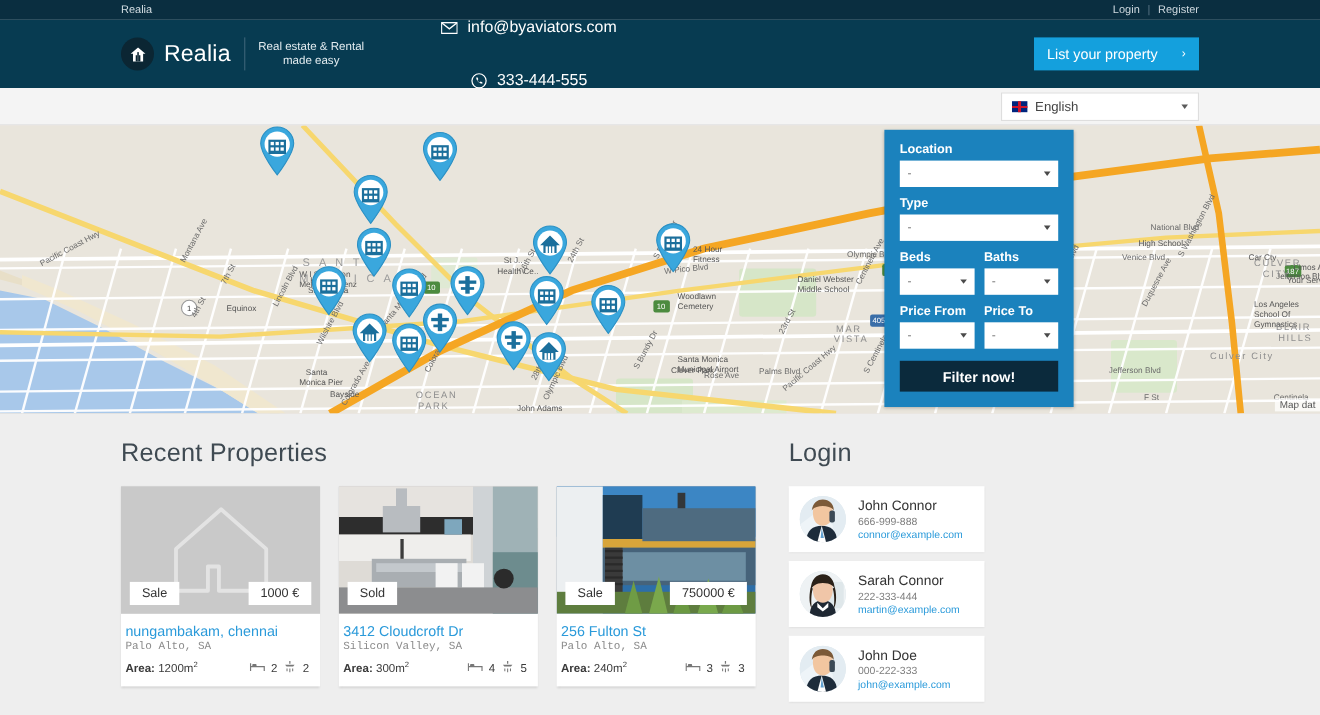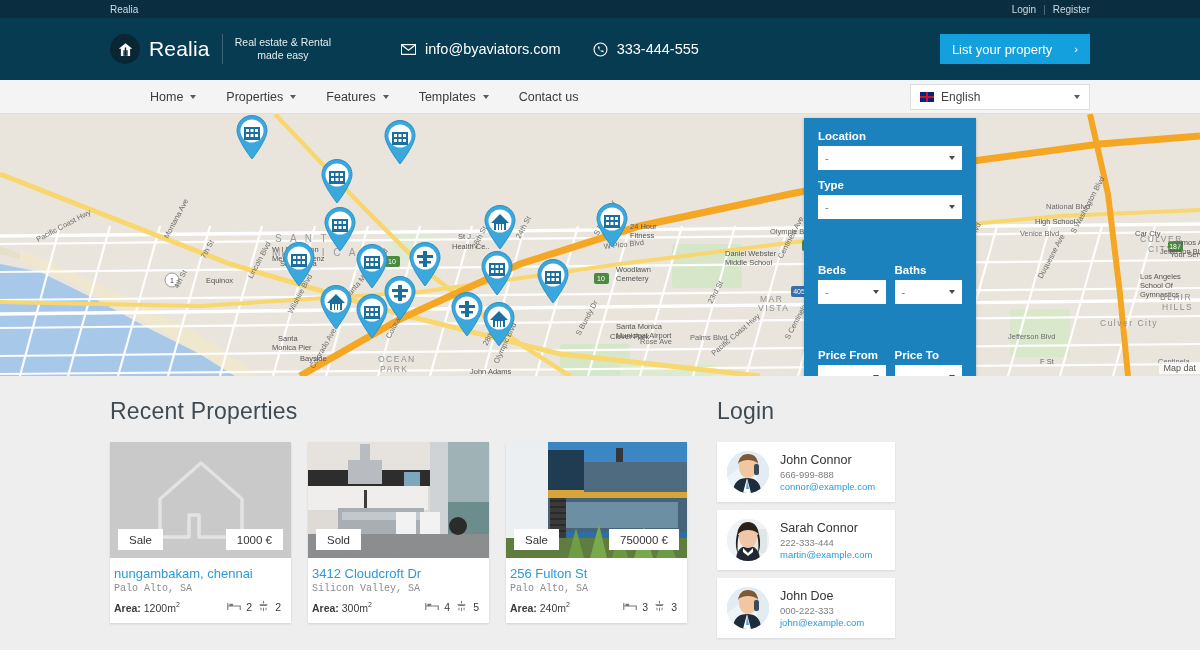--- a/index.html
+++ b/index.html
@@ -49,21 +49,21 @@
     font-size: 21px; color: #ffffff; letter-spacing: .2px;
     font-family: "Liberation Sans", sans-serif;
   }
   .logo-divider {
     width: 1px; height: 30px; background: #3c6478; margin: 0 12px;
   }
   .logo-tag {
     font-size: 10.5px; line-height: 13px; color: #e3ecf0; text-align: center;
   }
   .contact-block {
-    display: flex; align-items: center; margin-left: 70px; gap: 32px;
+    display: flex; align-items: center; margin-left: 70px; gap: 32px; flex-direction: column;
   }
   .contact-item {
     display: flex; align-items: center; gap: 9px;
     color: #ffffff; font-size: 14.5px;
   }
   .contact-item svg { display: block; }
   .cta-btn {
     margin-left: auto;
     background: #14a0dd;
     color: #ffffff;
@@ -150,21 +150,21 @@
   .f-select {
     width: 100%; height: 24px;
     background: #ffffff; border: none;
     display: flex; align-items: center;
     padding: 0 7px;
     font-size: 11px; color: #777;
     margin-bottom: 9px; cursor: pointer;
   }
   .f-select .sel-caret { margin-left: auto; }
   .f-row { display: flex; gap: 9px; }
-  .f-col { flex: 1; min-width: 0; margin-top: 36px; }
+  .f-col { flex: 1; min-width: 0; }
   .filter-btn {
     width: 100%; height: 28px;
     background: #0b2a3c; color: #ffffff;
     border: none; font-size: 13px; font-weight: bold;
     font-family: "Liberation Sans", sans-serif;
     margin-top: 2px; cursor: pointer;
   }
   .sel-caret {
     width: 0; height: 0;
     border-left: 3.5px solid transparent;
@@ -296,41 +296,20 @@
 
     <button class="cta-btn">
       <span>List your property</span>
       <span class="cta-chevron">›</span>
     </button>
   </div>
 </div>
 
 <div class="nav">
   <div class="nav-inner">
-    <div class="nav-items" id="nav-items">
-        <div class="nav-item">
-          <span>Home</span>
-          <span class="caret"></span>
-        </div>
-        <div class="nav-item">
-          <span>Properties</span>
-          <span class="caret"></span>
-        </div>
-        <div class="nav-item">
-          <span>Features</span>
-          <span class="caret"></span>
-        </div>
-        <div class="nav-item">
-          <span>Templates</span>
-          <span class="caret"></span>
-        </div>
-        <div class="nav-item">
-          <span>Contact us</span>
-        </div>
-      </div>
     <div class="lang-select">
       <span class="flag"></span>
       <span>English</span>
       <span class="caret lang-caret"></span>
     </div>
   </div>
 </div>
 
 <div class="map">
   <svg class="map-canvas" viewBox="0 0 1200 262" preserveAspectRatio="none">

